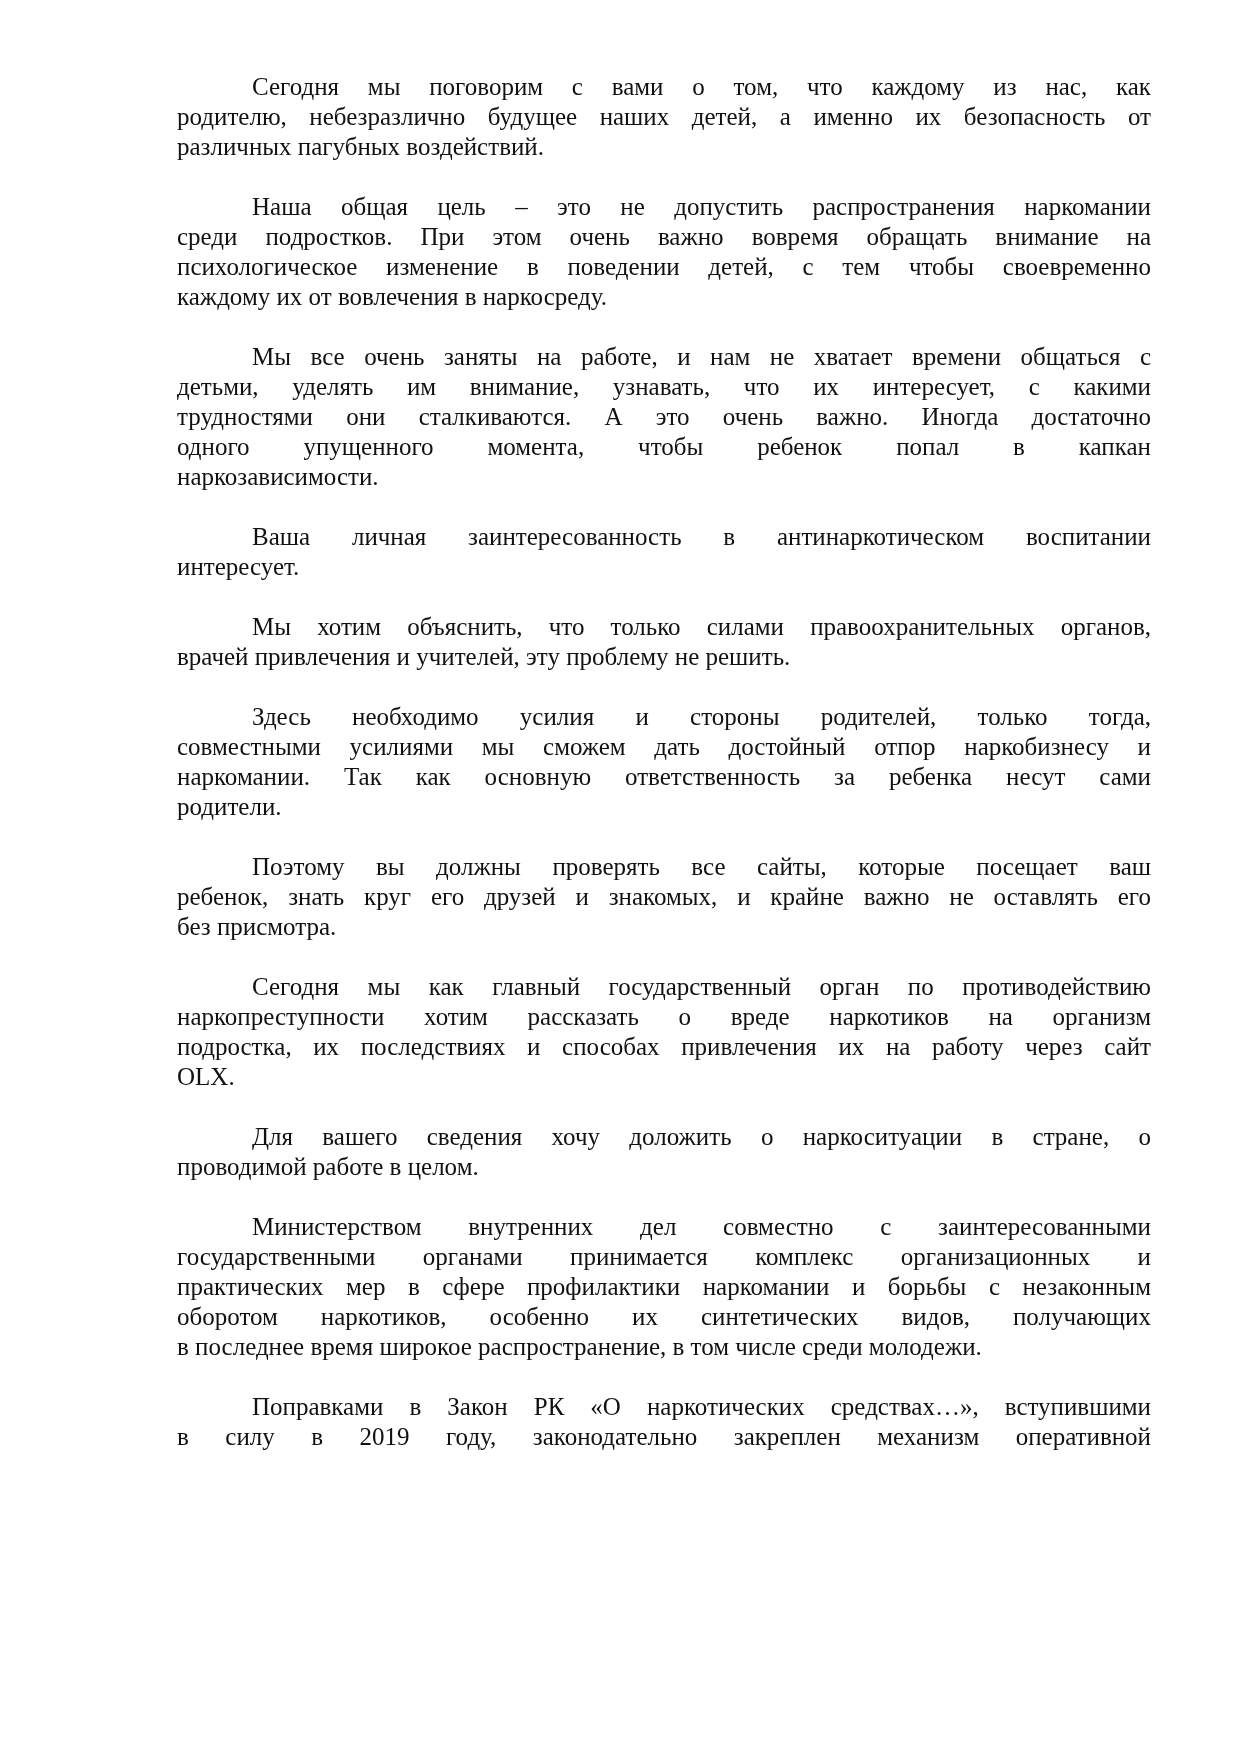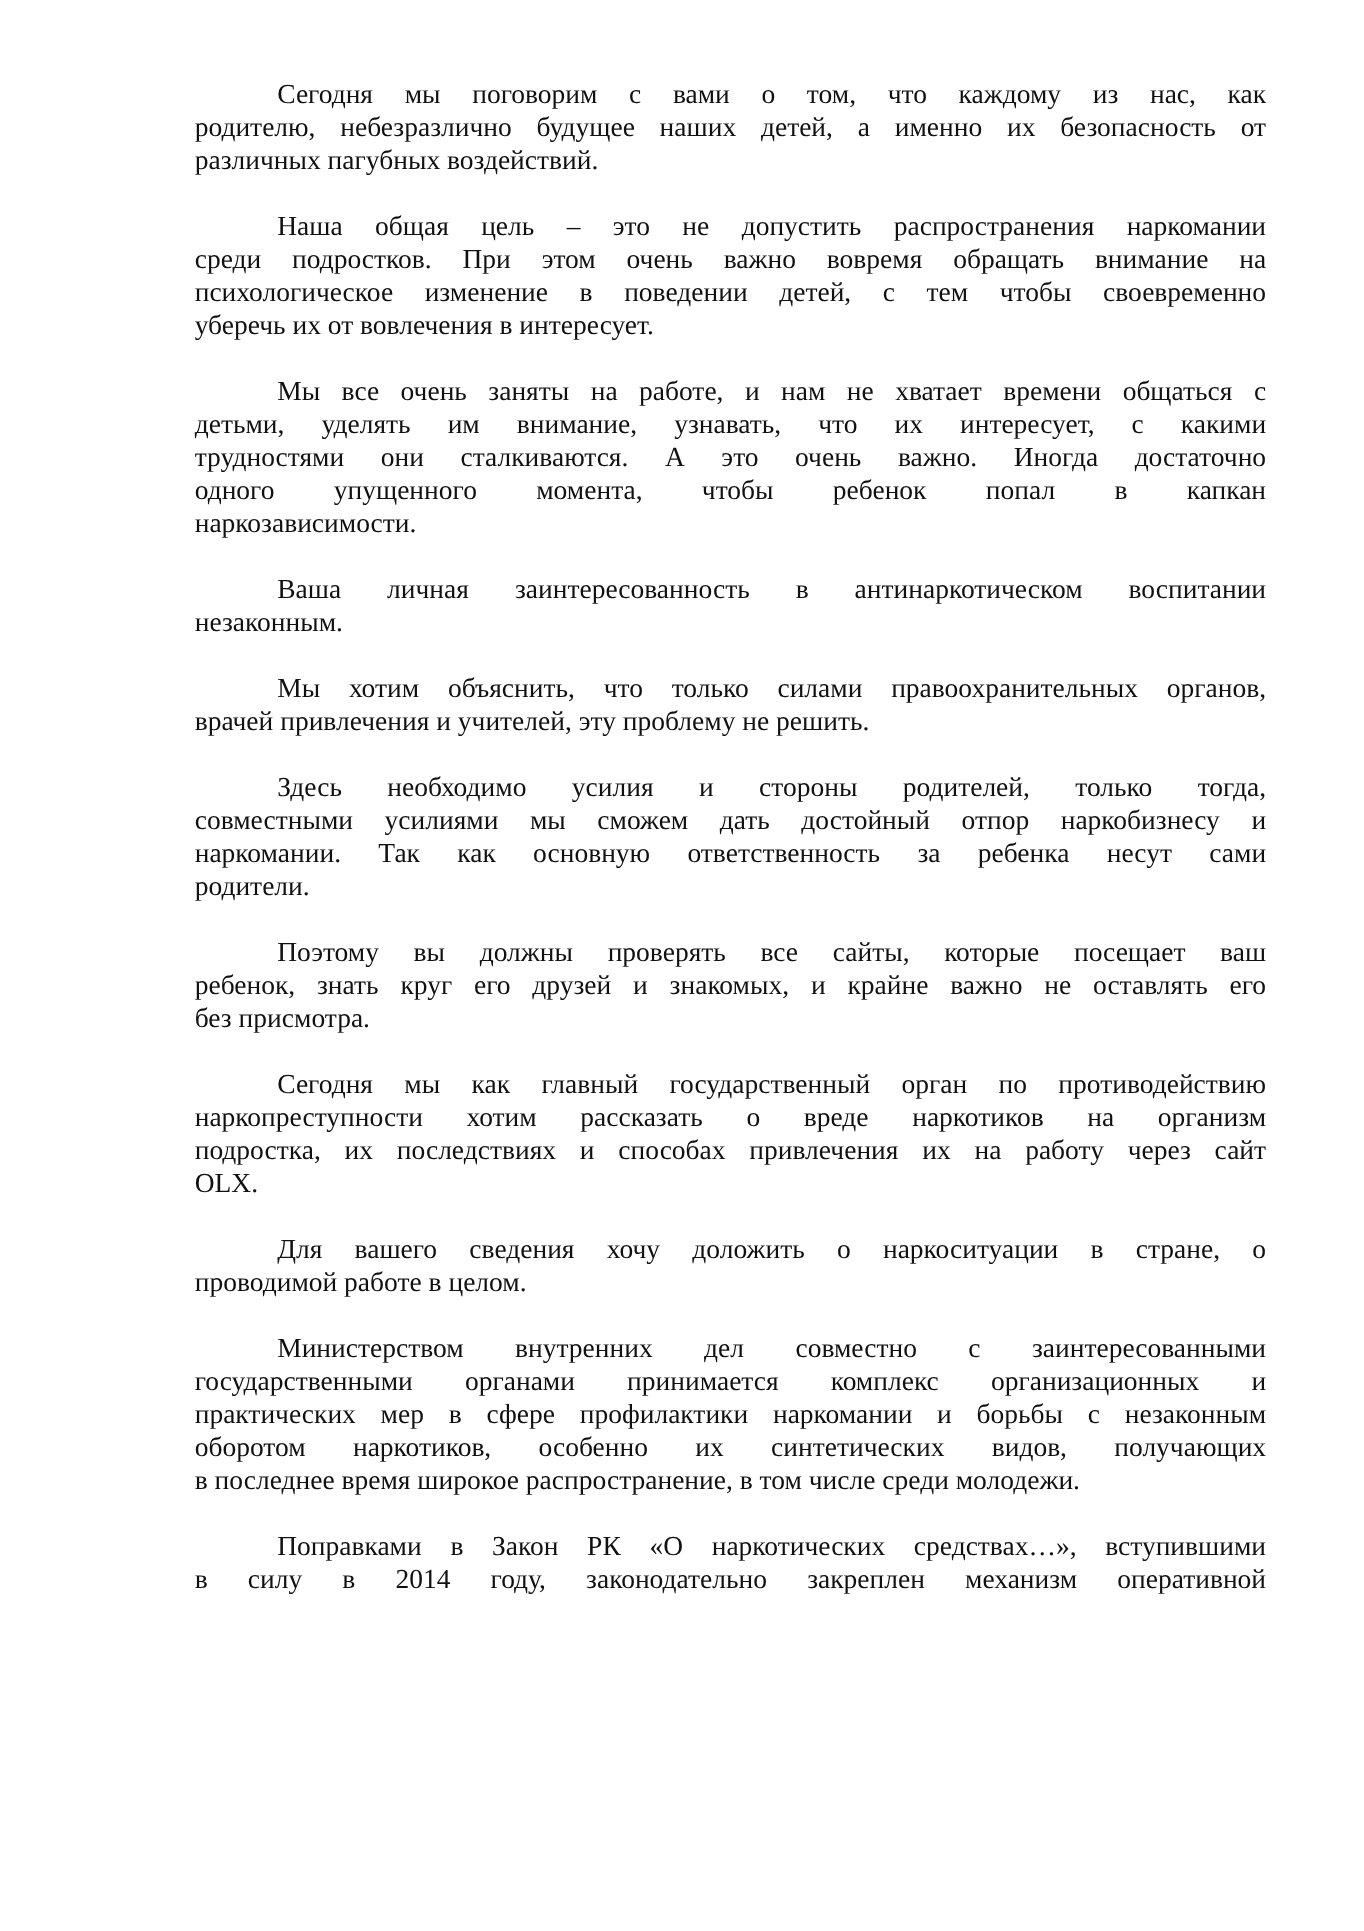--- a/index.html
+++ b/index.html
@@ -46,32 +46,32 @@
 <div class="page" id="page">
     <div class="para">
       <span class="line first">Сегодня мы поговорим с вами о том, что каждому из нас, как</span>
       <span class="line">родителю, небезразлично будущее наших детей, а именно их безопасность от</span>
       <span class="line last">различных пагубных воздействий.</span>
     </div>
     <div class="para">
       <span class="line first">Наша общая цель – это не допустить распространения наркомании</span>
       <span class="line">среди подростков. При этом очень важно вовремя обращать внимание на</span>
       <span class="line">психологическое изменение в поведении детей, с тем чтобы своевременно</span>
-      <span class="line last">уберечь их от вовлечения в интересует.</span>
+      <span class="line last">каждому их от вовлечения в наркосреду.</span>
     </div>
     <div class="para">
       <span class="line first">Мы все очень заняты на работе, и нам не хватает времени общаться с</span>
       <span class="line">детьми, уделять им внимание, узнавать, что их интересует, с какими</span>
       <span class="line">трудностями они сталкиваются. А это очень важно. Иногда достаточно</span>
       <span class="line">одного упущенного момента, чтобы ребенок попал в капкан</span>
       <span class="line last">наркозависимости.</span>
     </div>
     <div class="para">
       <span class="line first">Ваша личная заинтересованность в антинаркотическом воспитании</span>
-      <span class="line last">незаконным.</span>
+      <span class="line last">интересует.</span>
     </div>
     <div class="para">
       <span class="line first">Мы хотим объяснить, что только силами правоохранительных органов,</span>
       <span class="line last">врачей привлечения и учителей, эту проблему не решить.</span>
     </div>
     <div class="para">
       <span class="line first">Здесь необходимо усилия и стороны родителей, только тогда,</span>
       <span class="line">совместными усилиями мы сможем дать достойный отпор наркобизнесу и</span>
       <span class="line">наркомании. Так как основную ответственность за ребенка несут сами</span>
       <span class="line last">родители.</span>
@@ -93,15 +93,15 @@
     </div>
     <div class="para">
       <span class="line first">Министерством внутренних дел совместно с заинтересованными</span>
       <span class="line">государственными органами принимается комплекс организационных и</span>
       <span class="line">практических мер в сфере профилактики наркомании и борьбы с незаконным</span>
       <span class="line">оборотом наркотиков, особенно их синтетических видов, получающих</span>
       <span class="line last">в последнее время широкое распространение, в том числе среди молодежи.</span>
     </div>
     <div class="para">
       <span class="line first">Поправками в Закон РК «О наркотических средствах…», вступившими</span>
-      <span class="line">в силу в 2014 году, законодательно закреплен механизм оперативной</span>
+      <span class="line">в силу в 2019 году, законодательно закреплен механизм оперативной</span>
     </div>
   </div>
 
 </body></html>

